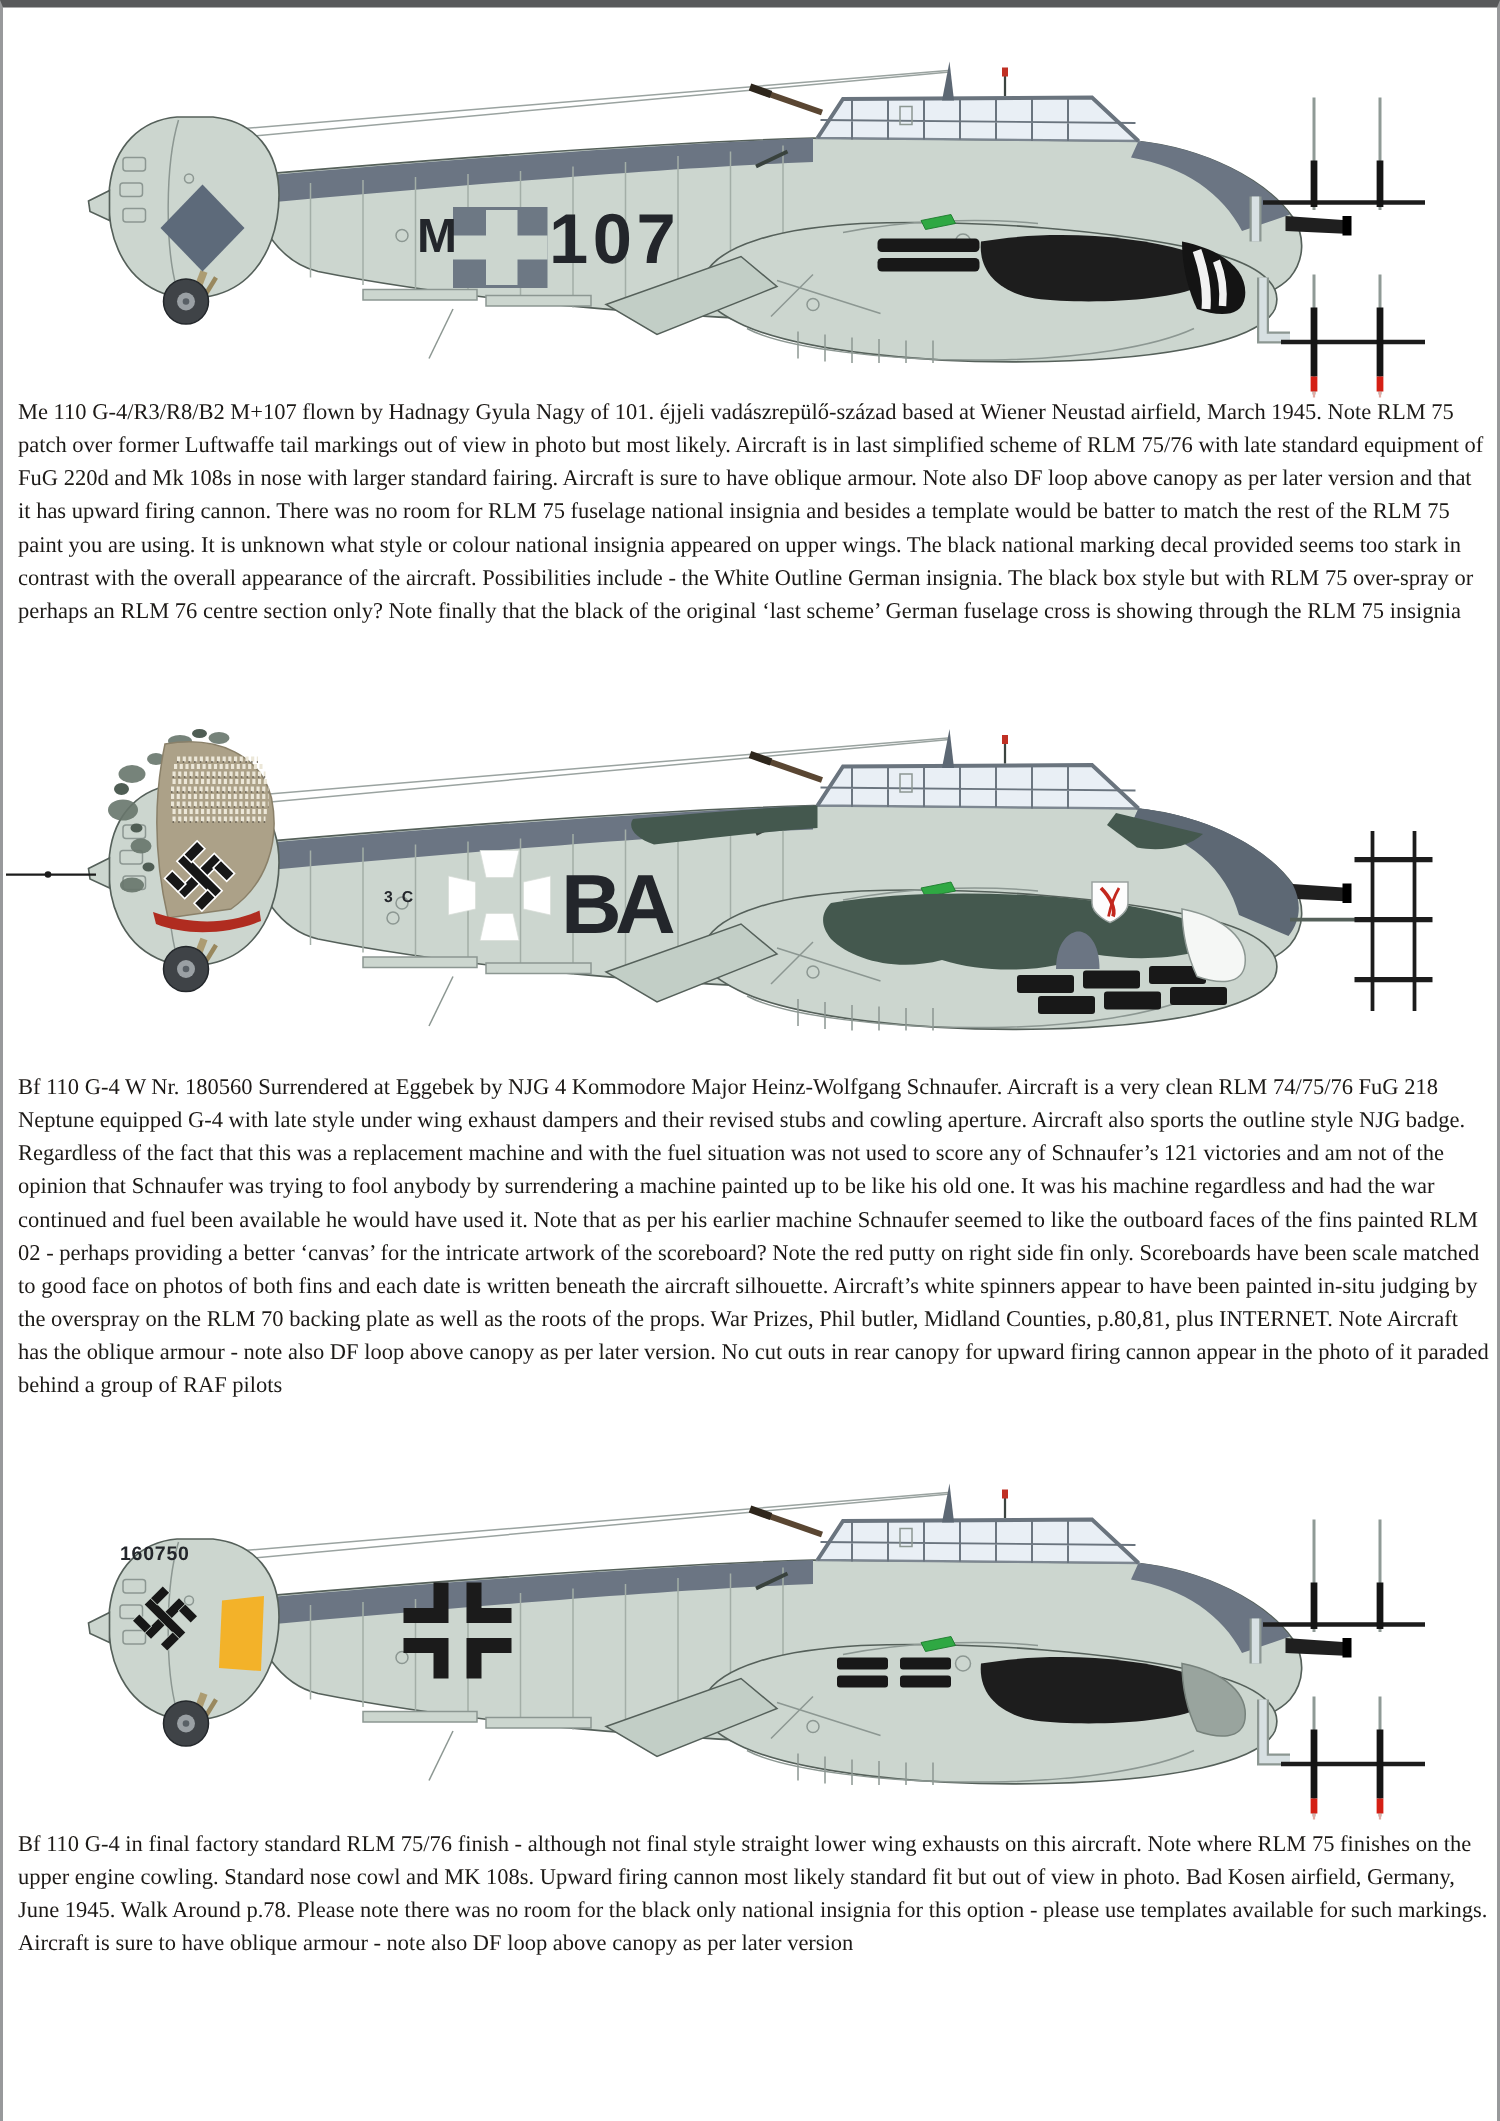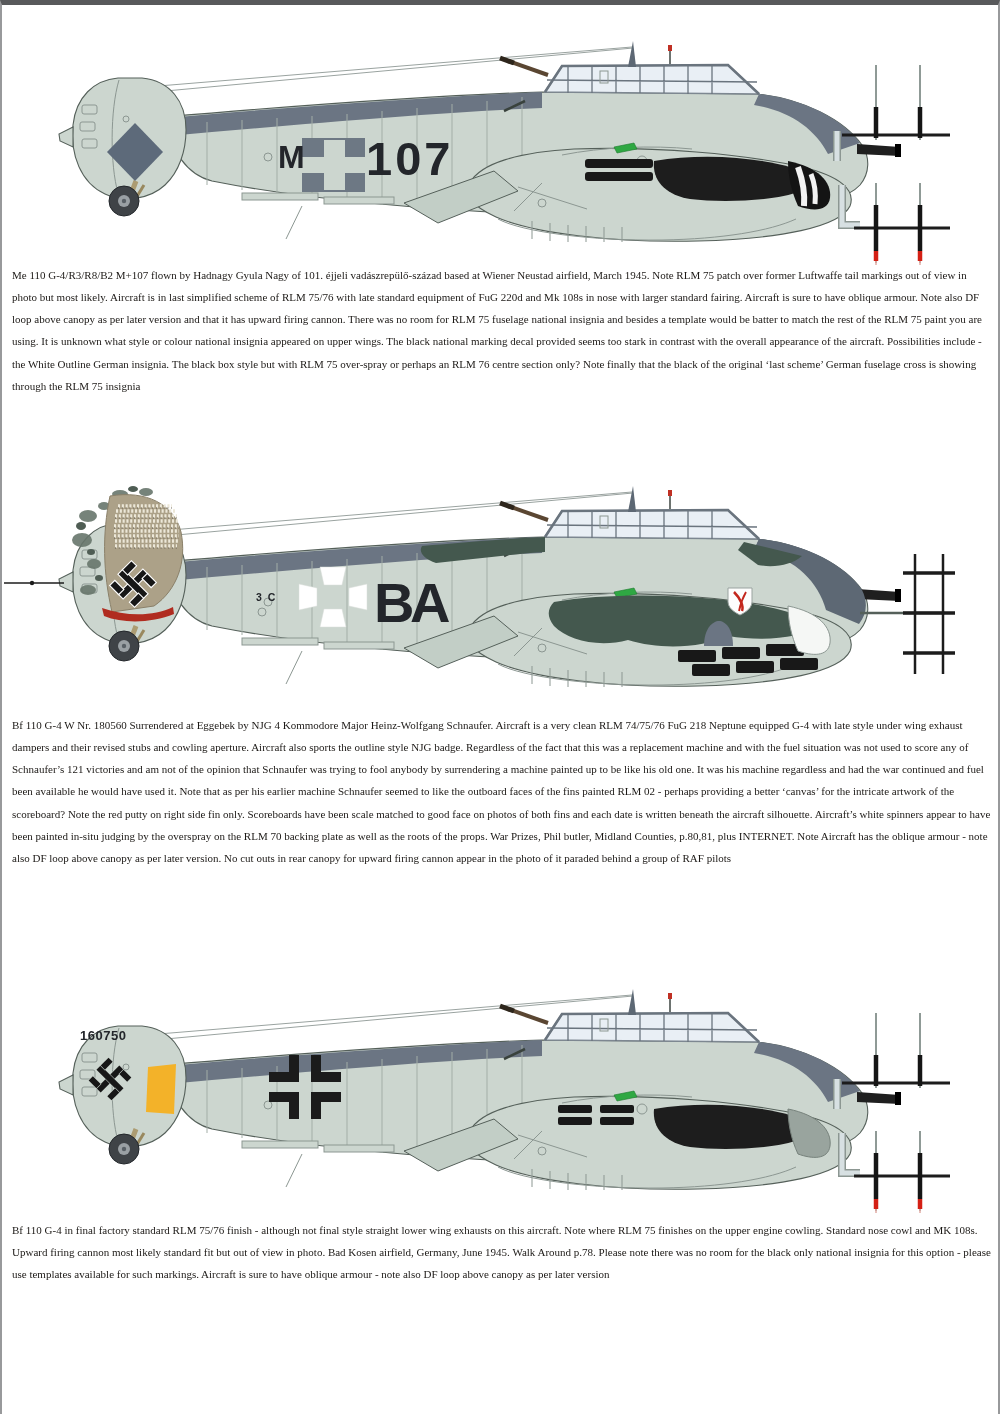--- a/index.html
+++ b/index.html
@@ -2,21 +2,21 @@
 <html><head>
 <meta charset="utf-8">
 <style>
   html,body{margin:0;padding:0;background:#ffffff;}
   .page{position:relative;width:1000px;height:1414px;background:#ffffff;box-sizing:border-box;
         border-top:5px solid #58595b;border-left:2px solid #98999b;border-right:2px solid #98999b;overflow:hidden;}
   .profile{position:absolute;left:0;width:1000px;height:230px;margin:0;}
   .profile svg{display:block;width:1000px;height:230px;}
   .caption{position:absolute;left:10px;width:981px;margin:0;
            font-family:"Liberation Serif","DejaVu Serif",serif;
-           font-size:11px;line-height:22.15px;color:#1c1916;text-align:left;}
+           font-size:15px;line-height:22.15px;color:#1c1916;text-align:left;}
   
   .f-light{fill:#ccd6cf;stroke:#55605a;stroke-width:1.1;}
   .f-light2{fill:#c2cec6;stroke:#55605a;stroke-width:1;}
   .f-spine{fill:#6b7583;}
   .glass{fill:#e9eff5;stroke:#7d8791;stroke-width:1.6;}
   .frame{stroke:#6a747e;fill:none;}
   .pl{stroke:#a3aea7;stroke-width:1;fill:none;}
   .pl2{stroke:#8c9792;stroke-width:1;fill:none;}
   .tab{fill:none;stroke:#8c9792;stroke-width:1;rx:2;}
   .strip{fill:#ccd6cf;stroke:#8c9792;stroke-width:1;}

